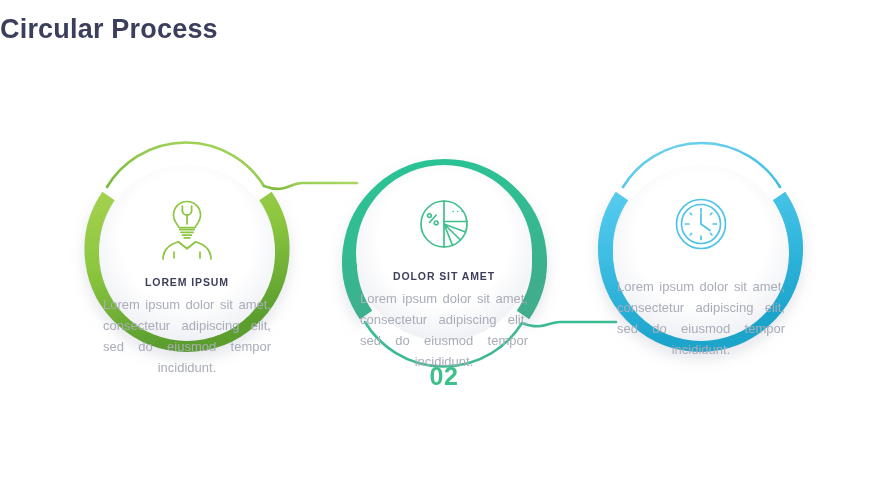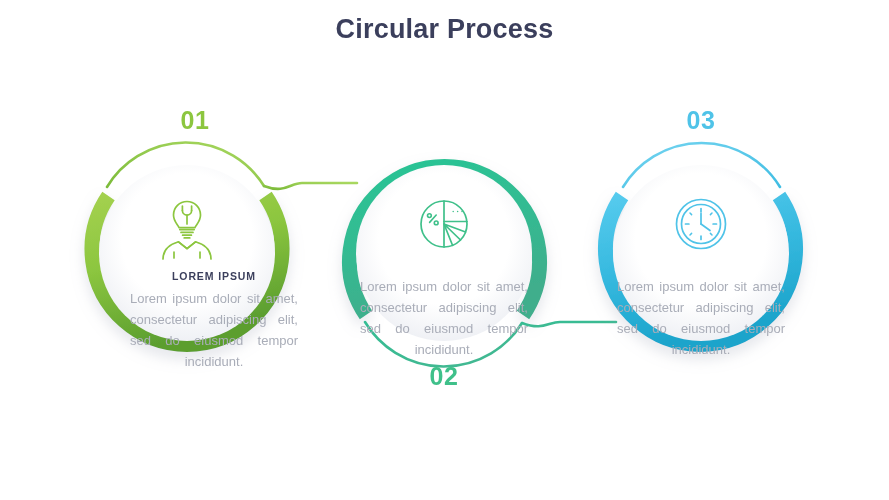--- a/index.html
+++ b/index.html
@@ -18,21 +18,20 @@
     position: absolute;
     inset: 0;
     width: 889px;
     height: 500px;
   }
   .page-title {
     position: absolute;
     top: 14px;
     left: 0;
     width: 889px;
-    text-align: center;
     font-size: 27px;
     font-weight: bold;
     color: #3b3f5c;
     letter-spacing: 0.2px;
   }
   .stage {
     position: absolute;
     left: 0;
     top: 0;
     width: 889px;
@@ -189,35 +188,34 @@
         <path d="M 0 -15.5 l 0 3.4 M 0 15.5 l 0 -3.4 M -15.5 0 l 3.4 0 M 15.5 0 l -3.4 0"></path>
         <g stroke-width="1.5">
           <path d="M -11 -11 l 1.6 1.6 M 11 -11 l -1.6 1.6 M -11 11 l 1.6 -1.6 M 11 11 l -1.6 -1.6"></path>
         </g>
         <path d="M 0 0 L 0 -10.5"></path>
         <path d="M 0 0 L 9 6.5"></path>
       </g>
     </svg>
 
     <div class="node" style="left:99px; top:165px; width:176px; height:176px;">
-      <div class="node-content" style="top:105px;margin-left:27px;">
+      <div class="node-content" style="top:111px;">
         <div class="node-title">LOREM IPSUM</div>
         <div class="node-desc">Lorem ipsum dolor sit amet, consectetur adipiscing elit, sed do eiusmod tempor incididunt.</div>
       </div>
     </div>
-    <div class="node-number" style="left:150px; top:106px; color:#8cc63f;">01</div>
 
     <div class="node" style="left:356px; top:165px; width:176px; height:176px;">
       <div class="node-content" style="top:105px;">
+        <div class="node-title">DOLOR SIT AMET</div>
         <div class="node-desc">Lorem ipsum dolor sit amet, consectetur adipiscing elit, sed do eiusmod tempor incididunt.</div>
       </div>
     </div>
     <div class="node-number" style="left:399px; top:362px; color:#3fc08a;">02</div>
 
     <div class="node" style="left:613px; top:165px; width:176px; height:176px;">
       <div class="node-content" style="top:105px;">
         <div class="node-desc">Lorem ipsum dolor sit amet, consectetur adipiscing elit, sed do eiusmod tempor incididunt.</div>
       </div>
     </div>
-    <div class="node-number" style="left:656px; top:106px; color:#4fc3e8;">03</div>
 
   </div>
 </div>
 
 </body></html>

